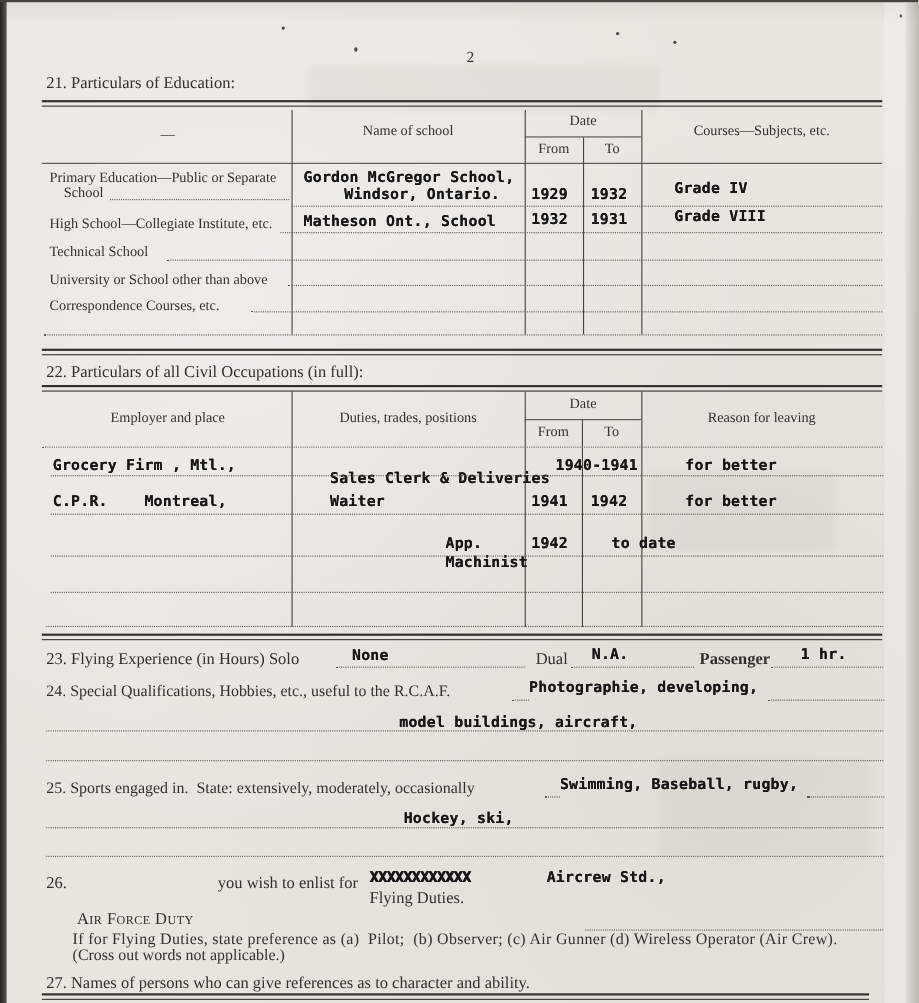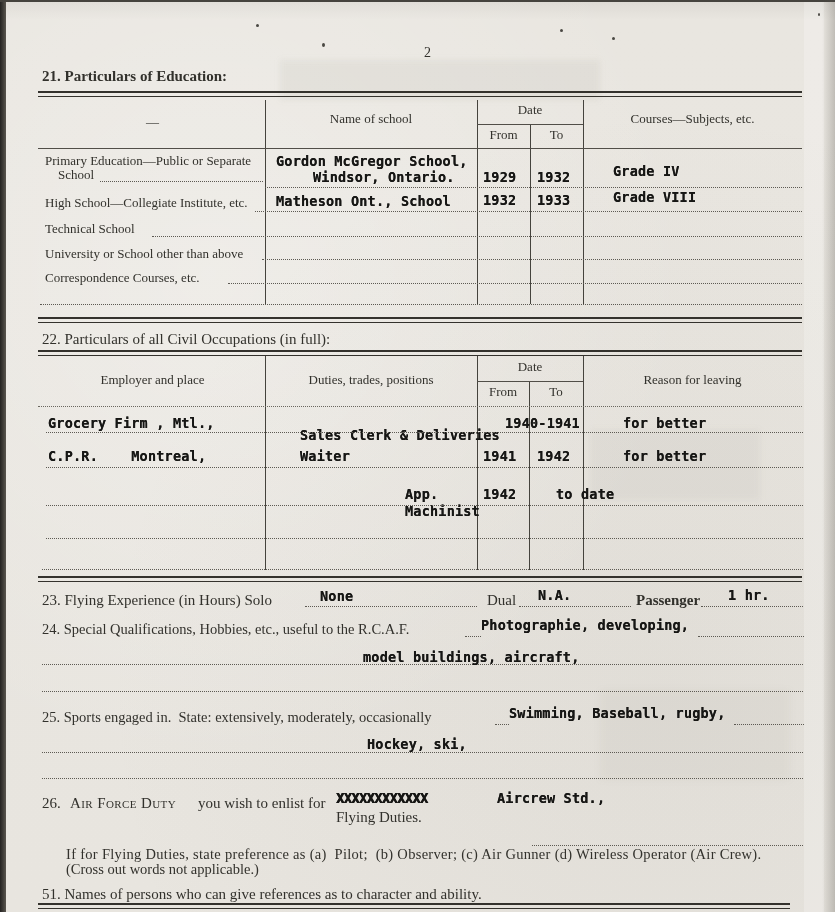--- a/index.html
+++ b/index.html
@@ -10,21 +10,21 @@
       linear-gradient(180deg,#dcd9d3 0px,#e9e6e0 20px,#e8e5df 100%);
     font-family:"Liberation Serif","DejaVu Serif",serif;}
   .abs{position:absolute;white-space:pre;line-height:1.12;}
   .p{font-family:"Liberation Serif","DejaVu Serif",serif;color:#32312c;}
   .t{font-family:"DejaVu Sans Mono","Liberation Mono",monospace;font-weight:700;color:#161614;
      font-size:13.5px;letter-spacing:0.2px;text-shadow:0 0 0.6px rgba(10,10,10,0.85);}
   .s15{font-size:15px;}
   .s145{font-size:14.5px;}
   .s13{font-size:13px;}
   .ctr{text-align:center;}
-  .sc{font-variant:small-caps;letter-spacing:0.4px;}
+  .sc{font-variant:small-caps;letter-spacing:0.4px;margin-top:33px;}
   .dl{position:absolute;height:0;border-bottom:1.5px dotted #5d5a53;}
   .vl{position:absolute;width:1px;background:#45433d;}
   .hl{position:absolute;height:1px;background:#514e48;}
   .hld{position:absolute;height:0;border-bottom:1px dotted #6a675f;}
   .dr{position:absolute;height:3px;border-top:2px solid #34322d;border-bottom:1px solid #34322d;}
   .speck{position:absolute;background:#4a4843;border-radius:50%;}
   .smudge{position:absolute;filter:blur(3px);}
   .edgeL{position:absolute;left:0;top:0;width:6px;height:912px;background:linear-gradient(90deg,#232220,#5a564f);}
   .edgeT{position:absolute;left:0;top:0;width:835px;height:2px;background:#45433e;}
   .edgeR{position:absolute;left:822px;top:0;width:13px;height:912px;background:linear-gradient(90deg,rgba(0,0,0,0),rgba(85,82,75,0.28));}
@@ -43,21 +43,21 @@
   <div class="smudge" style="left:590px;top:430px;width:170px;height:70px;background:rgba(120,114,102,0.06);"></div>
   <div class="smudge" style="left:600px;top:690px;width:190px;height:90px;background:rgba(120,114,102,0.05);"></div>
   <div class="speck" style="left:256px;top:24px;width:3px;height:3px;"></div>
   <div class="speck" style="left:322px;top:43px;width:3px;height:4px;"></div>
   <div class="speck" style="left:560px;top:29px;width:3px;height:3px;"></div>
   <div class="speck" style="left:612px;top:37px;width:3px;height:3px;"></div>
   <div class="speck" style="left:818px;top:13px;width:2px;height:3px;"></div>
 
   <span class="abs p" style="left:424px;top:45px;font-size:14px;">2</span>
 
-  <span class="abs p s15" style="left:42px;top:68px;font-weight:bold;">21. Particulars of Education:</span>
+  <span class="abs p s15" style="left:42px;top:68px;">21. Particulars of Education:</span>
 
   <div class="dr" style="left:38px;top:91px;width:764px;"></div>
   <div class="vl" style="left:265px;top:100px;height:204px;"></div>
   <div class="vl" style="left:477px;top:100px;height:204px;"></div>
   <div class="vl" style="left:530px;top:125px;height:179px;"></div>
   <div class="vl" style="left:583px;top:100px;height:204px;"></div>
   <div class="hl" style="left:477px;top:124px;width:106px;"></div>
   <div class="hl" style="left:38px;top:148px;width:764px;"></div>
 
   <span class="abs p s13 ctr" style="left:40px;top:115px;width:225px;">—</span>
@@ -73,21 +73,21 @@
   <span class="abs t" style="left:276px;top:154px;">Gordon McGregor School,</span>
   <span class="abs t" style="left:313px;top:170px;">Windsor, Ontario.</span>
   <span class="abs t" style="left:483px;top:170px;">1929</span>
   <span class="abs t" style="left:537px;top:170px;">1932</span>
   <span class="abs t" style="left:613px;top:164px;">Grade IV</span>
   <div class="dl" style="left:265px;top:187px;width:537px;"></div>
 
   <span class="abs p s13" style="left:45px;top:196px;">High School—Collegiate Institute, etc.</span>
   <span class="abs t" style="left:276px;top:194px;">Matheson Ont., School</span>
   <span class="abs t" style="left:483px;top:193px;">1932</span>
-  <span class="abs t" style="left:537px;top:193px;">1933</span>
+  <span class="abs t" style="left:537px;top:193px;">1931</span>
   <span class="abs t" style="left:613px;top:190px;text-align:right;">Grade VIII</span>
   <div class="dl" style="left:255px;top:211px;width:547px;"></div>
 
   <span class="abs p s13" style="left:45px;top:222px;">Technical School</span>
   <div class="dl" style="left:152px;top:236px;width:650px;"></div>
   <span class="abs p s13" style="left:45px;top:247px;">University or School other than above</span>
   <div class="dl" style="left:262px;top:259px;width:540px;"></div>
   <span class="abs p s13" style="left:45px;top:271px;">Correspondence Courses, etc.</span>
   <div class="dl" style="left:228px;top:283px;width:574px;"></div>
   <div class="dl" style="left:40px;top:304px;width:762px;"></div>
@@ -162,16 +162,16 @@
   <span class="abs p s15" style="left:42px;top:795px;">26.</span>
   <span class="abs p s15 sc" style="left:70px;top:795px;">Air Force Duty</span>
   <span class="abs p s15" style="left:198px;top:795px;">you wish to enlist for</span>
   <span class="abs t" style="left:336px;top:791px;letter-spacing:-0.5px;text-shadow:0.7px 0 0 #161614,0 0 0.6px rgba(10,10,10,0.9);">XXXXXXXXXXXX</span>
   <span class="abs t" style="left:497px;top:791px;">Aircrew Std.,</span>
   <span class="abs p s15" style="left:336px;top:809px;">Flying Duties.</span>
   <div class="dl" style="left:532px;top:845px;width:271px;"></div>
   <span class="abs p s145" style="left:66px;top:846px;letter-spacing:0.3px;">If for Flying Duties, state preference as (a)  Pilot;  (b) Observer; (c) Air Gunner (d) Wireless Operator (Air Crew).</span>
   <span class="abs p s145" style="left:66px;top:861px;">(Cross out words not applicable.)</span>
 
-  <span class="abs p s15" style="left:42px;top:886px;">51. Names of persons who can give references as to character and ability.</span>
+  <span class="abs p s15" style="left:42px;top:886px;">27. Names of persons who can give references as to character and ability.</span>
   <div class="dr" style="left:38px;top:903px;width:752px;"></div>
 
 </div>
 
 </body></html>

